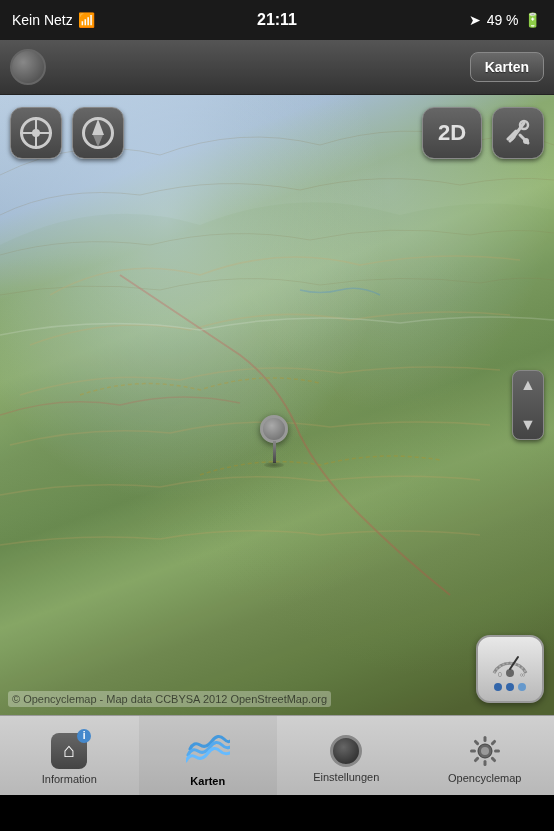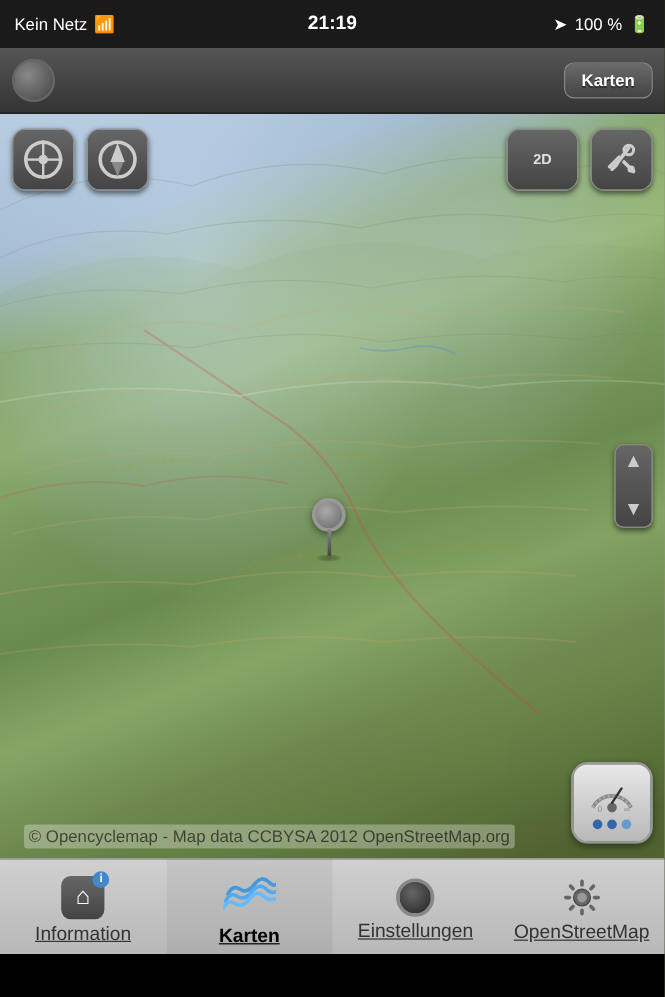--- a/index.html
+++ b/index.html
@@ -139,21 +139,21 @@
       right: 10px;
       display: flex;
       gap: 10px;
       z-index: 5;
     }
     .btn-2d {
       background: linear-gradient(to bottom, #666, #444);
       border: 1px solid #888;
       border-radius: 12px;
       color: #e0e0e0;
-      font-size: 12px;
+      font-size: 22px;
       font-weight: 700;
       width: 60px;
       height: 52px;
       display: flex;
       align-items: center;
       justify-content: center;
       cursor: pointer;
       box-shadow: 0 2px 4px rgba(0,0,0,0.5);
     }
     .btn-tools {
@@ -259,23 +259,23 @@
       background: #6699cc;
     }
     .dashboard-dot.active {
       background: #3366aa;
     }
 
     
     .map-copyright {
       position: absolute;
       bottom: 8px;
-      left: 20px;
+      left: 8px;
       color: rgba(0,0,0,0.6);
-      font-size: 14px;
+      font-size: 11px;
       z-index: 5;
       background: rgba(255,255,255,0.3);
       padding: 2px 4px;
       border-radius: 3px;
     }
 
     
     #tab-bar {
       width: 100%;
       height: 80px;
@@ -293,24 +293,23 @@
       align-items: center;
       justify-content: center;
       cursor: pointer;
       gap: 4px;
       padding-top: 6px;
     }
     .tab-item.active {
       background: rgba(0,0,0,0.05);
     }
     .tab-label {
-      font-size: 16px;
+      font-size: 11px;
       color: #333;
       font-weight: 500;
-      text-decoration: underline;
     }
     .tab-item.active .tab-label {
       color: #1a1a1a;
     }
 
     
     .info-icon-container {
       width: 36px;
       height: 36px;
       background: linear-gradient(to bottom, #666, #444);
@@ -381,24 +380,24 @@
     }
   </style>
 </head>
 <body>
 
 <div id="status-bar">
   <div class="status-left">
     <span>Kein Netz</span>
     <span>📶</span>
   </div>
-  <div class="status-center">21:19</div>
+  <div class="status-center">21:11</div>
   <div class="status-right">
     <span>➤</span>
-    <span>100 %</span>
+    <span>49 %</span>
     <span>🔋</span>
   </div>
 </div>
 
 <div id="nav-bar">
   <div class="nav-globe"></div>
   <button class="karten-btn">Karten</button>
 </div>
 
 <div id="map-area">
@@ -541,16 +540,16 @@
         <rect x="15.5" y="2" width="3" height="6" rx="1.5" fill="#666" transform="rotate(0 17 17)"></rect>
         <rect x="15.5" y="2" width="3" height="6" rx="1.5" fill="#666" transform="rotate(45 17 17)"></rect>
         <rect x="15.5" y="2" width="3" height="6" rx="1.5" fill="#666" transform="rotate(90 17 17)"></rect>
         <rect x="15.5" y="2" width="3" height="6" rx="1.5" fill="#666" transform="rotate(135 17 17)"></rect>
         <rect x="15.5" y="2" width="3" height="6" rx="1.5" fill="#666" transform="rotate(180 17 17)"></rect>
         <rect x="15.5" y="2" width="3" height="6" rx="1.5" fill="#666" transform="rotate(225 17 17)"></rect>
         <rect x="15.5" y="2" width="3" height="6" rx="1.5" fill="#666" transform="rotate(270 17 17)"></rect>
         <rect x="15.5" y="2" width="3" height="6" rx="1.5" fill="#666" transform="rotate(315 17 17)"></rect>
       </svg>
     </div>
-    <span class="tab-label">OpenStreetMap</span>
+    <span class="tab-label">Opencyclemap</span>
   </div>
 
 </div>
 
 </body></html>

